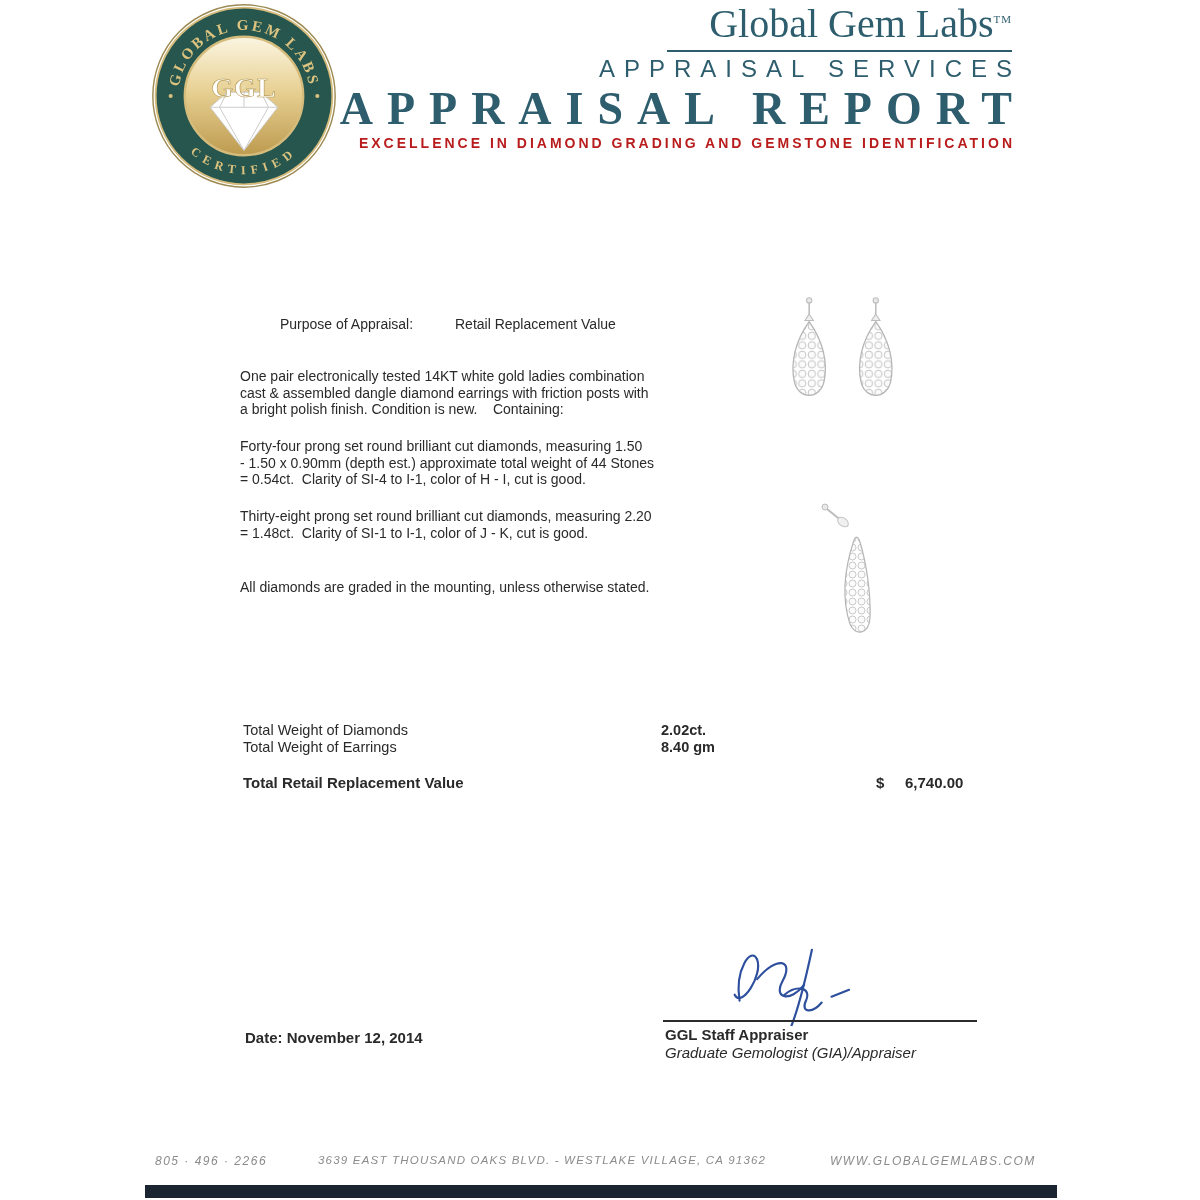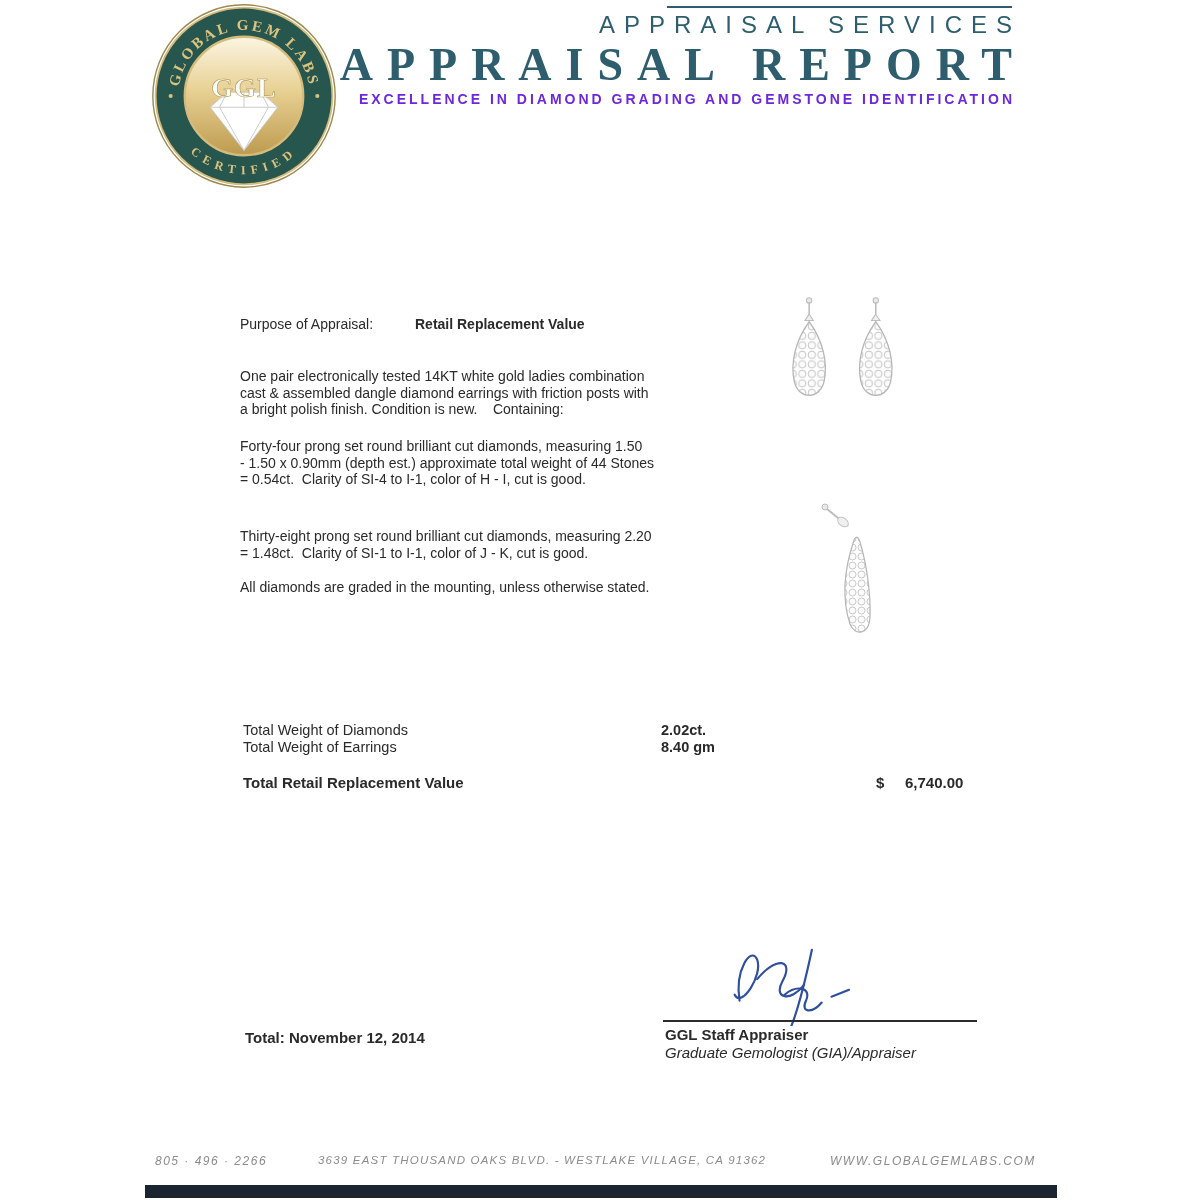--- a/index.html
+++ b/index.html
@@ -9,29 +9,29 @@
   }
   
   .seal{position:absolute;left:150px;top:2px;width:188px;height:188px;}
   .header-block{position:absolute;top:2px;right:188px;width:700px;text-align:right;}
   .brand{font-family:"Liberation Serif",serif;color:#2e5e6e;font-size:40px;line-height:1.1;font-weight:400;}
   .brand .tm{font-size:11px;vertical-align:super;letter-spacing:1px;}
   .brand-rule{width:345px;margin:4px 0 3px auto;border:0;border-top:2px solid #2e5e6e;}
   .services{color:#2e5e6e;font-size:24px;letter-spacing:9px;margin-right:-9px;font-weight:400;}
   .report-title{font-family:"Liberation Serif",serif;color:#2e5e6e;font-size:46px;font-weight:700;
     letter-spacing:14px;margin-right:-14px;margin-top:2px;line-height:1.05;}
-  .tagline{color:#6d28d9;font-size:14px;font-weight:700;letter-spacing:3px;margin-right:-3px;margin-top:2px;}
+  .tagline{color:#b91c1c;font-size:14px;font-weight:700;letter-spacing:3px;margin-right:-3px;margin-top:2px;}
   
   .kv-block{position:absolute;left:240px;top:315px;font-size:14px;line-height:18px;}
-  .kv-row{display:flex;}
+  .kv-row{display:flex;margin-left:40px;}
   .kv-label{width:175px;}
-  .kv-value{font-weight:700;}
+  .kv-value{font-weight:400;}
   .para{position:absolute;left:240px;width:460px;font-size:14px;line-height:16.5px;}
   .doc-line{white-space:pre;}
-  .para1{top:368px;} .para2{top:438px;} .para3{top:508px;margin-top:20px;} .note{top:579px;}
+  .para1{top:368px;} .para2{top:438px;} .para3{top:508px;} .note{top:579px;}
   
   .photo-pair{position:absolute;left:768px;top:293px;width:150px;height:148px;}
   .photo-single{position:absolute;left:812px;top:498px;width:82px;height:152px;}
   
   .tot-label{position:absolute;left:243px;font-size:14.5px;}
   .tot-value{position:absolute;left:661px;width:110px;font-weight:700;font-size:14.5px;}
   .row-diamonds{top:722px;} .row-earrings{top:739px;} .row-retail{top:774px;text-align:right;}
   .retail-label{font-weight:700;font-size:15px;}
   .currency{position:absolute;left:876px;top:774px;font-weight:700;font-size:15px;}
   .retail-amount{position:absolute;left:905px;top:774px;font-weight:700;font-size:15px;}
@@ -87,20 +87,21 @@
       <line x1="126" y1="112" x2="100" y2="158"></line>
       <line x1="100" y1="96" x2="100" y2="112"></line>
       <line x1="100" y1="88" x2="100" y2="93" stroke="#e8e2cc"></line>
       <line x1="88" y1="90" x2="92" y2="94" stroke="#e8e2cc"></line>
       <line x1="112" y1="90" x2="108" y2="94" stroke="#e8e2cc"></line>
     </g>
     <text x="100" y="101" text-anchor="middle" font-family="Liberation Serif, serif" font-size="30" font-weight="700" fill="#ffffff" stroke="#b49a55" stroke-width="0.7" letter-spacing="1">GGL</text>
   </svg>
 
   <div class="header-block">
+    <div class="brand"><span>Global Gem Labs</span><span class="tm">TM</span></div>
     <hr class="brand-rule">
     <div class="services">APPRAISAL SERVICES</div>
     <div class="report-title">APPRAISAL REPORT</div>
     <div class="tagline">EXCELLENCE IN DIAMOND GRADING AND GEMSTONE IDENTIFICATION</div>
   </div>
 
   <div class="kv-block">
     <div class="kv-row">
       <span class="kv-label">Purpose of Appraisal:</span>
       <span class="kv-value">Retail Replacement Value</span>
@@ -158,20 +159,20 @@
       <path d="M20,64 C15,32 32,8 38,22 C44,38 22,72 15,58"></path>
       <path d="M38,42 C58,18 76,22 64,44 C54,62 72,66 86,48"></path>
       <path d="M94,12 C88,40 80,72 73,90"></path>
       <path d="M66,58 C78,48 94,50 88,64 C82,76 94,78 104,66"></path>
       <path d="M114,60 L132,53"></path>
     </g>
   </svg>
   <div class="sig-line"></div>
   <div class="sig-name">GGL Staff Appraiser</div>
   <div class="sig-cred">Graduate Gemologist (GIA)/Appraiser</div>
-  <div class="date-line"><span>Total:</span>&nbsp;<span>November 12, 2014</span></div>
+  <div class="date-line"><span>Date:</span>&nbsp;<span>November 12, 2014</span></div>
 
   <div class="foot foot-phone">805 · 496 · 2266</div>
   <div class="foot foot-address">3639 EAST THOUSAND OAKS BLVD. - WESTLAKE VILLAGE, CA 91362</div>
   <div class="foot foot-web">WWW.GLOBALGEMLABS.COM</div>
   <div class="foot-bar"></div>
 
 </div>
 
 </body></html>

